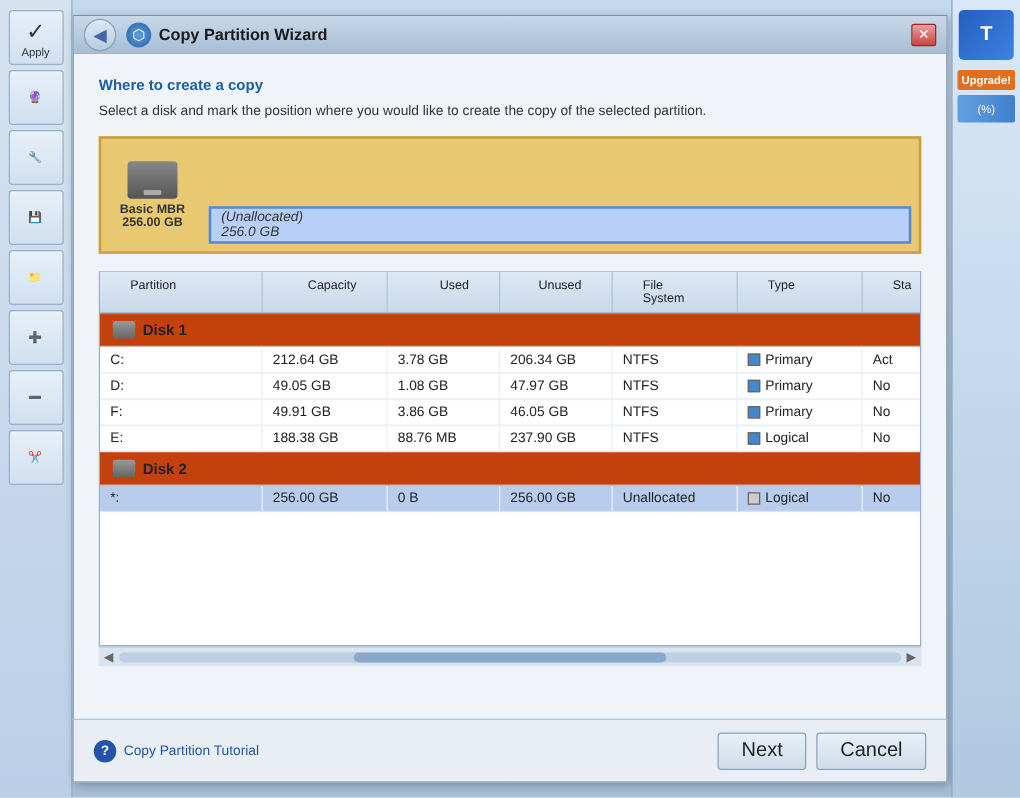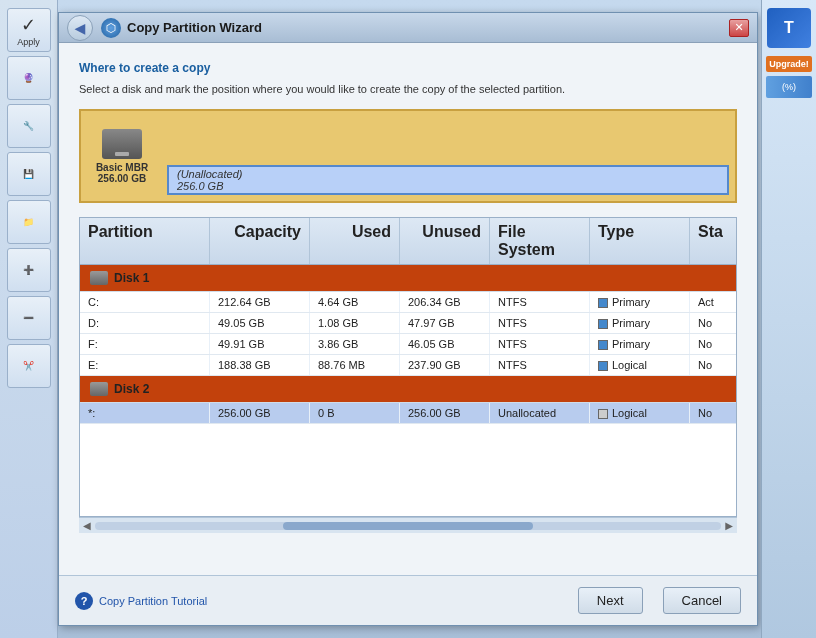--- a/index.html
+++ b/index.html
@@ -221,25 +221,25 @@
     }
 
     .pt-header {
       display: grid;
       grid-template-columns: 130px 100px 90px 90px 100px 100px 60px;
       background: linear-gradient(to bottom, #dde8f4, #c8d8ea);
       border-bottom: 1px solid #9ab0c8;
     }
 
     .pt-header-cell {
-      padding: 5px 8px;
-      font-size: 16px;
+      padding: 5px 24px;
+      font-size: 10px;
       color: #222;
       border-right: 1px solid #b0c4d8;
-      font-weight: 700;
+      font-weight: 400;
     }
 
     .pt-header-cell.right {
       text-align: right;
     }
 
     .disk-group-header {
       display: flex;
       align-items: center;
       gap: 6px;
@@ -350,27 +350,27 @@
       align-items: center;
       justify-content: center;
       font-size: 11px;
       font-weight: bold;
     }
 
     .footer-spacer { flex: 1; }
 
     .btn {
       padding: 5px 18px;
-      font-size: 13px;
+      font-size: 16px;
       border-radius: 3px;
       cursor: pointer;
       border: 1px solid #8aa0b8;
       background: linear-gradient(to bottom, #e8f0f8, #d0dce8);
       color: #222;
-      margin-left: 20px;
+      margin-left: 8px;
     }
 
     
     .brand-panel {
       position: absolute;
       right: 0;
       top: 0;
       width: 55px;
       height: 638px;
       background: linear-gradient(to bottom, #d8e8f8, #b0c8e0);
@@ -493,21 +493,21 @@
       </div>
 
       <div class="disk-group-header">
         <div class="disk-group-icon"></div>
         <span>Disk 1</span>
       </div>
 
       <div class="pt-row">
         <div class="pt-cell">C:</div>
         <div class="pt-cell right">212.64 GB</div>
-        <div class="pt-cell right">4.64 GB</div>
+        <div class="pt-cell right">3.78 GB</div>
         <div class="pt-cell right">206.34 GB</div>
         <div class="pt-cell">NTFS</div>
         <div class="pt-cell"><span class="color-box" style="background:#4488cc;"></span>Primary</div>
         <div class="pt-cell">Act</div>
       </div>
       <div class="pt-row">
         <div class="pt-cell">D:</div>
         <div class="pt-cell right">49.05 GB</div>
         <div class="pt-cell right">1.08 GB</div>
         <div class="pt-cell right">47.97 GB</div>

